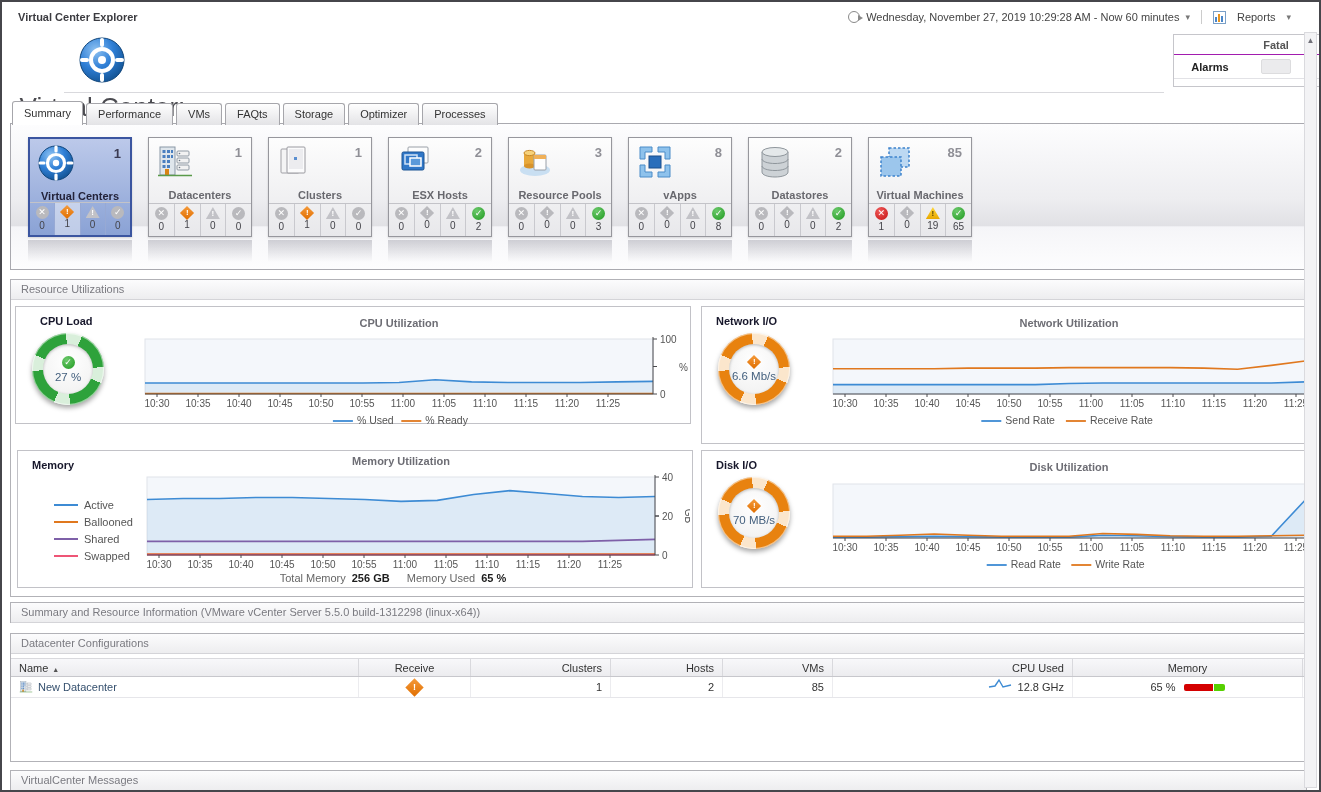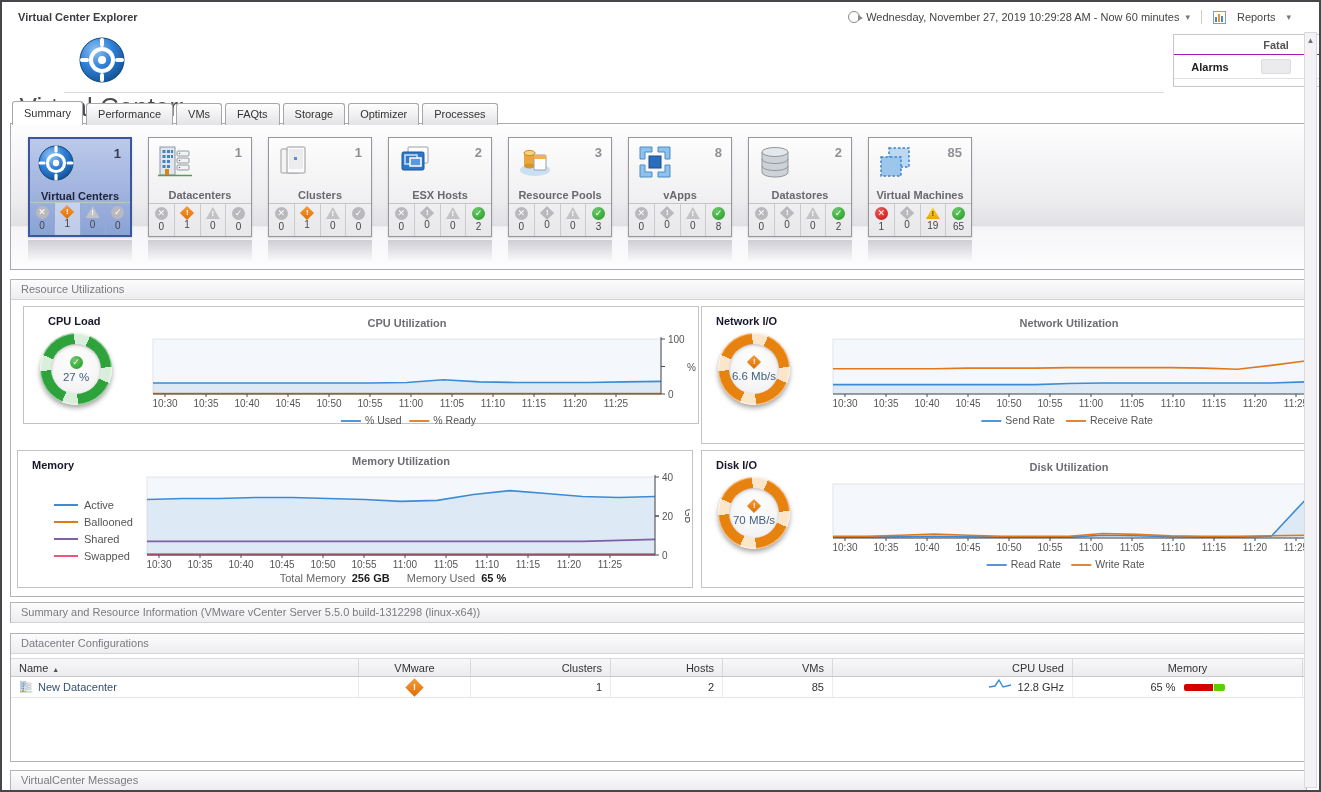--- a/index.html
+++ b/index.html
@@ -478,21 +478,21 @@
         <div class="refl"></div>
         <div class="refl"></div>
         <div class="refl"></div>
         <div class="refl"></div>
       </div>
   </div>
 
   <div class="panel ru">
     <div class="panel-hdr">Resource Utilizations</div>
 
-    <div class="quad" id="quad-cpu" style="top:26px;left:12px;width:676px;height:118px;">
+    <div class="quad" id="quad-cpu" style="top:26px;left:4px;width:676px;height:118px;">
       <span class="q-label">CPU Load</span>
       <div class="gauge green" style="top:26px;left:16px;">
         <div class="inner">
           <span class="badge-check">✓</span>
           <span class="gval">27 %</span>
         </div>
       </div>
       <div class="chartbox" id="chart-0" style="left:116px;"><svg width="556" height="136" viewBox="0 0 556 136">
             <rect x="13" y="32" width="508" height="55" fill="#f4f7fb" stroke="#dfe4ea"></rect>
             <text x="267" y="20" text-anchor="middle" font-size="11" font-weight="bold" fill="#6d6d74">CPU Utilization</text>
@@ -706,21 +706,21 @@
 
   <div class="panel sumbar">
     <div class="panel-hdr">Summary and Resource Information (VMware vCenter Server 5.5.0 build-1312298 (linux-x64))</div>
   </div>
 
   <div class="panel dcpanel">
     <div class="panel-hdr">Datacenter Configurations</div>
     <div class="dctable" id="dctable">
         <div class="hrow">
           <div class="hcell al-l" style="width: 348px; text-align: left;">Name<span class="sort-arrow">▲</span></div>
-          <div class="hcell al-c" style="width: 112px; text-align: center;">VMware</div>
+          <div class="hcell al-c" style="width: 112px; text-align: center;">Receive</div>
           <div class="hcell al-r" style="width: 140px; text-align: right;">Clusters</div>
           <div class="hcell al-r" style="width: 112px; text-align: right;">Hosts</div>
           <div class="hcell al-r" style="width: 110px; text-align: right;">VMs</div>
           <div class="hcell al-r" style="width: 240px; text-align: right;">CPU Used</div>
           <div class="hcell al-c" style="width: 230px; text-align: center;">Memory</div>
         </div>
         <div class="drow">
           <div class="dcell" style="width: 348px;">
             <svg width="14" height="14" viewBox="0 0 38 38">
               <rect x="4" y="4" width="15" height="28" fill="#dfe6ec" stroke="#8a97a5"></rect>

